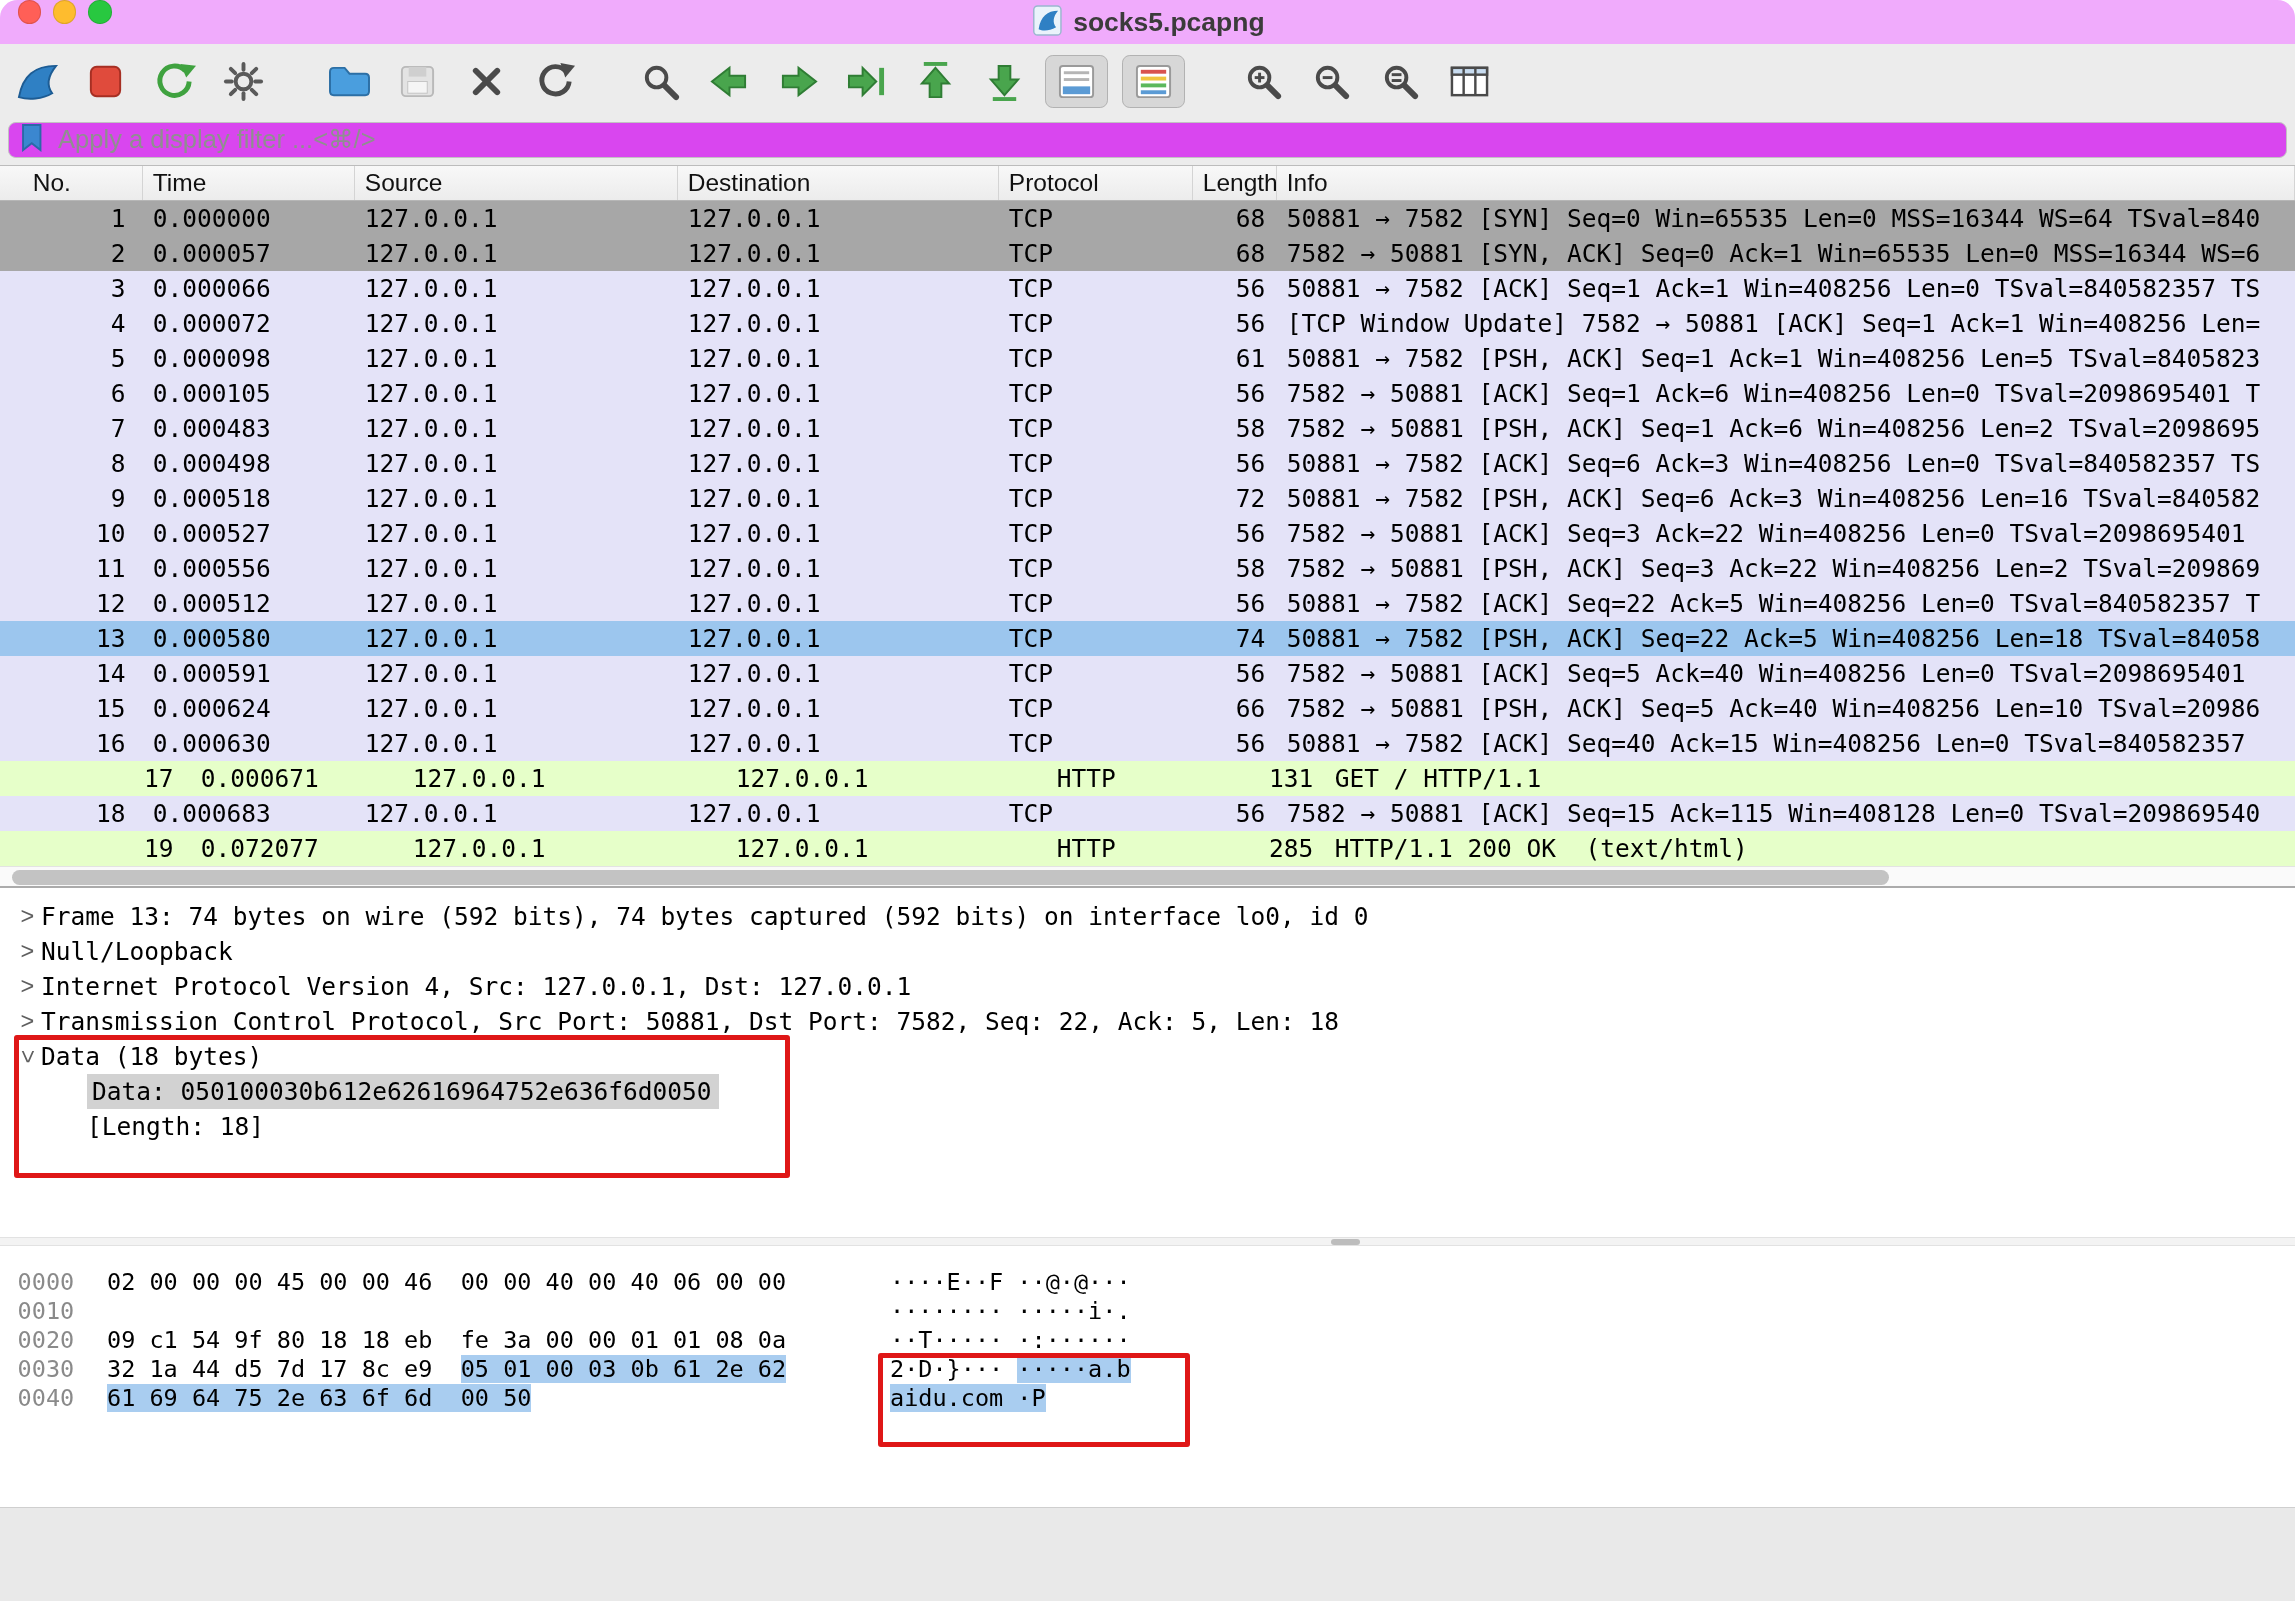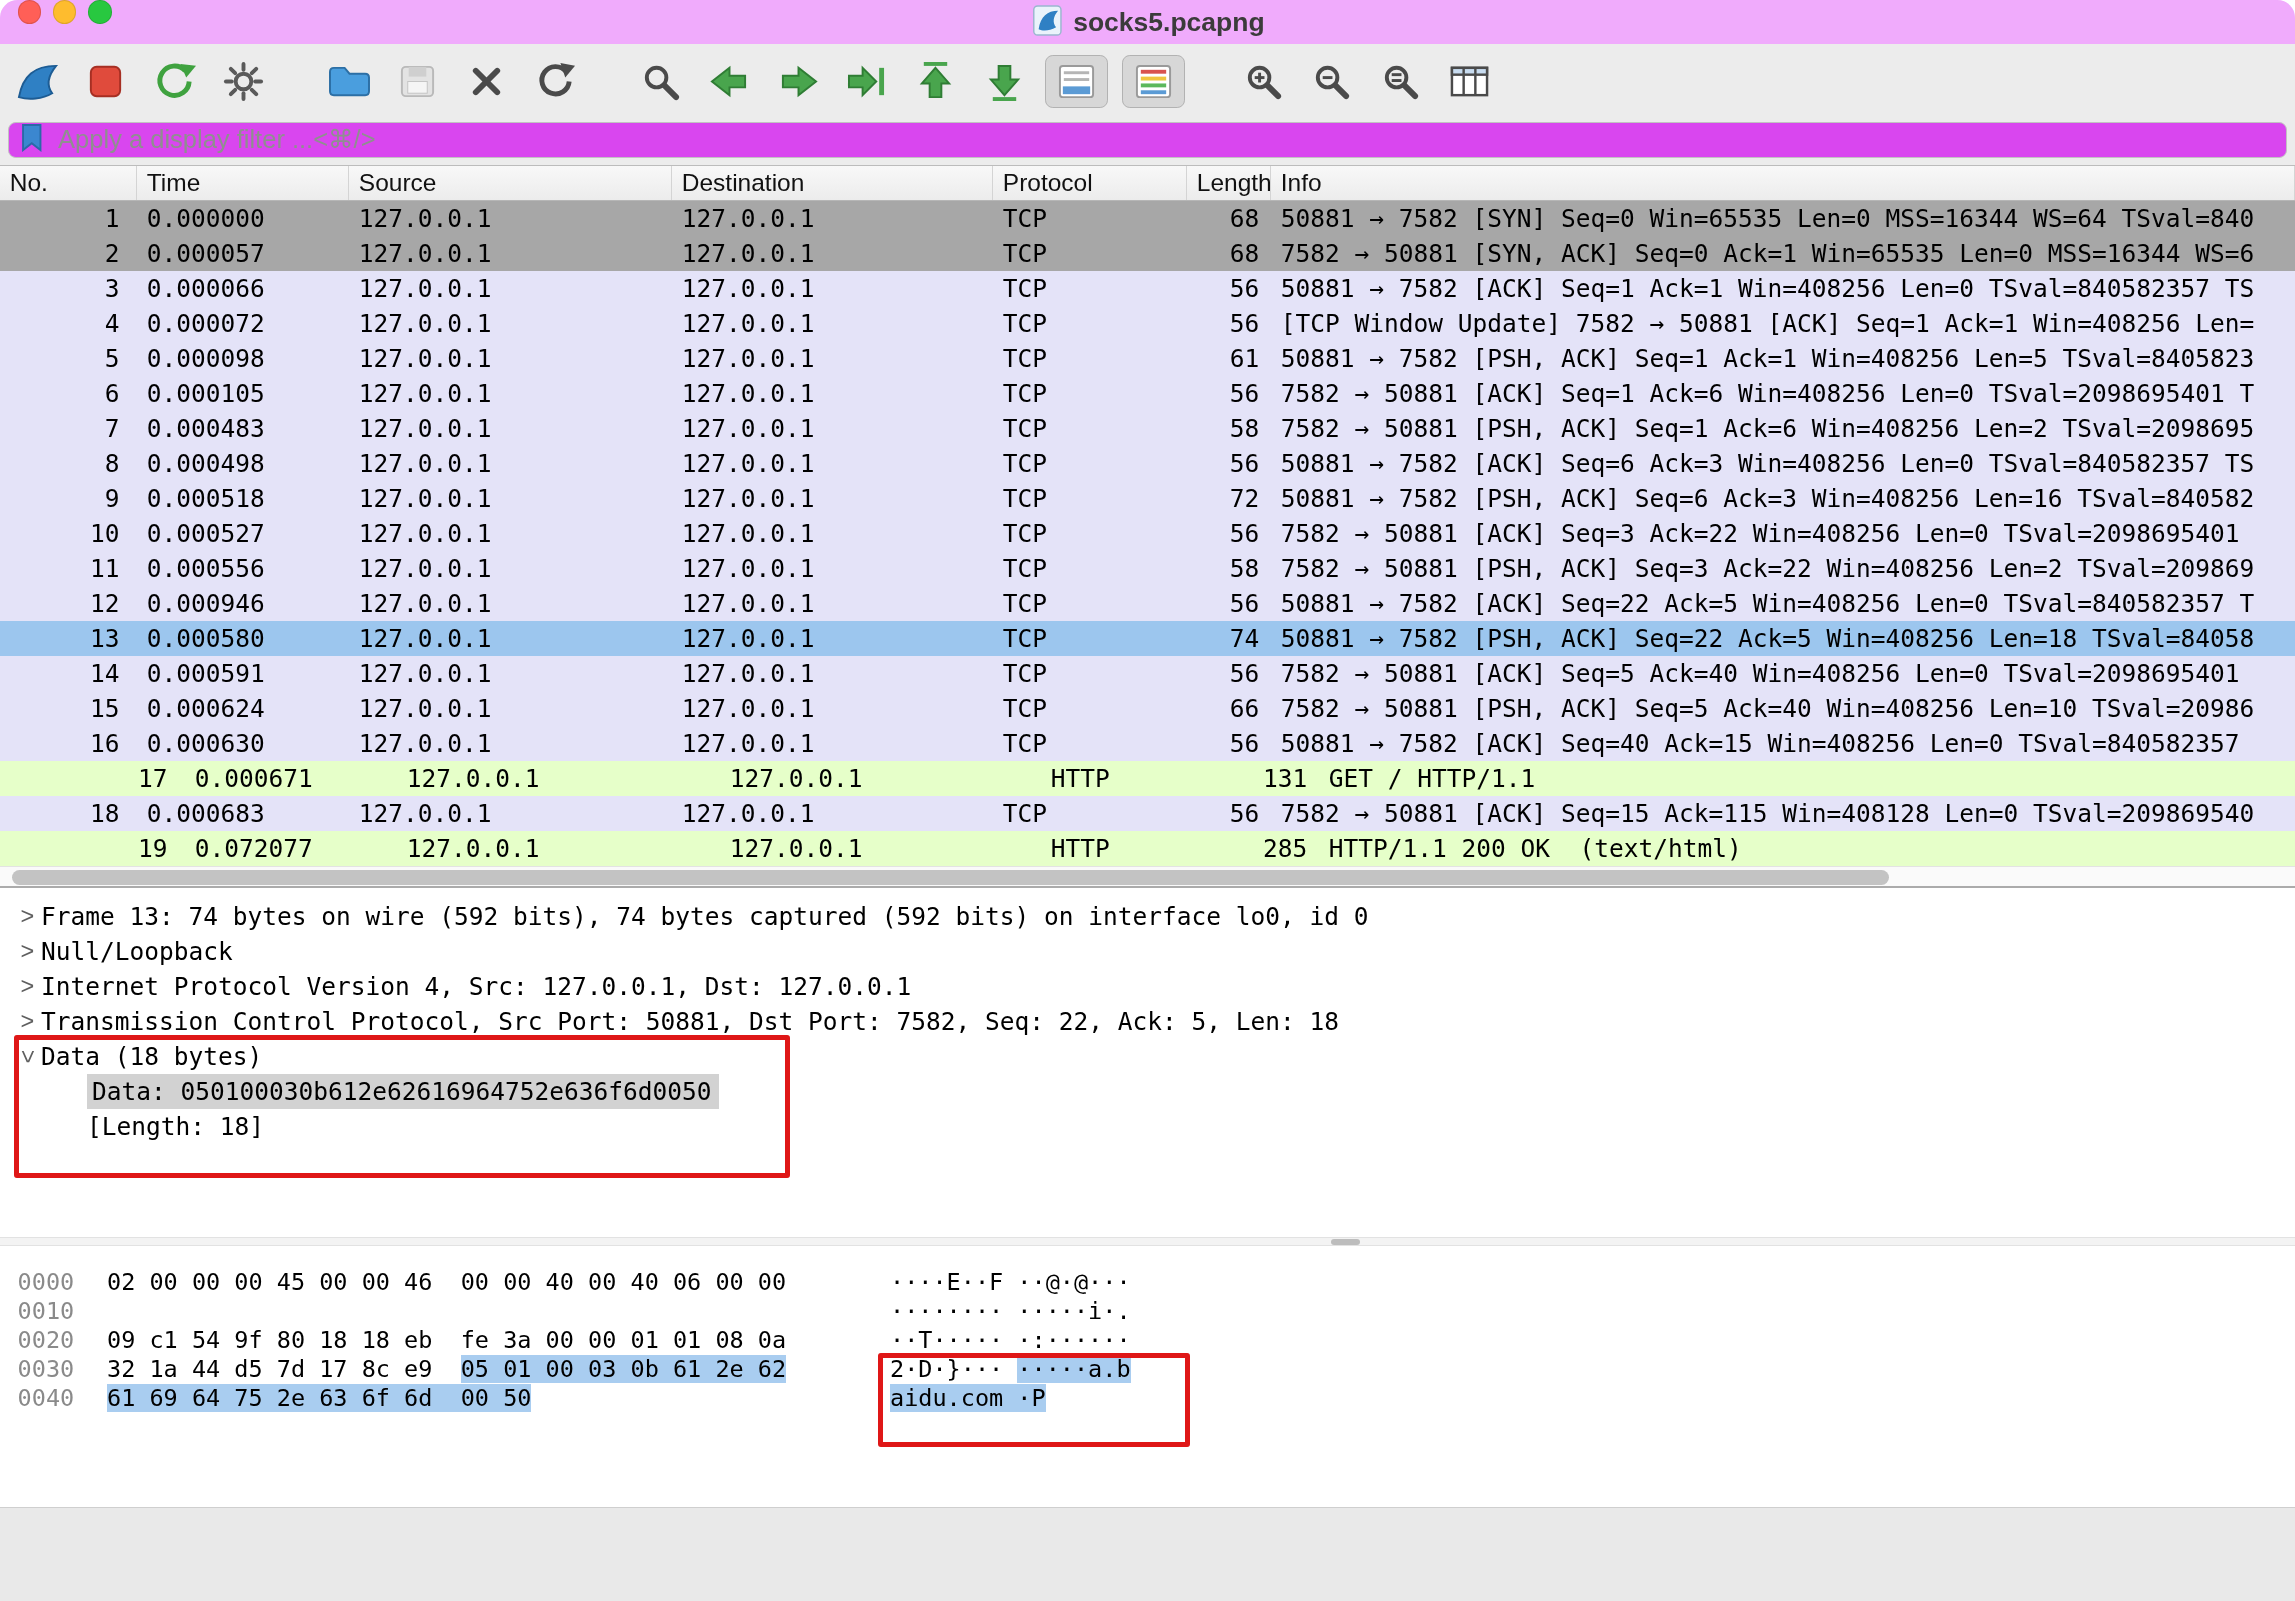--- a/index.html
+++ b/index.html
@@ -26,21 +26,21 @@
 
   
   .filterbar { height:47px; background:#ececec; padding:2.9px 7.8px 7.8px 7.8px; border-bottom:1px solid #bcbcbc; }
   .filter-input-wrap { height:36px; background:#d946ef; border:1px solid #c2c2c2; border-radius:7.8px; display:flex; align-items:center; padding:0 9.8px; gap:14px; }
   .filter-input { flex:1; border:none; outline:none; font-family:"Liberation Sans",sans-serif; font-size:25.5px; color:#333; background:transparent; }
   .filter-input::placeholder { color:#8f8f8f; }
 
   
   .plist-header { display:flex; height:35px; background:linear-gradient(#f8f8f8,#ececec); border-bottom:1px solid #b6b6b6; font-size:24.5px; color:#111; }
   .hcell { border-right:1px solid #d4d4d4; padding:0 9.8px; line-height:33px; overflow:hidden; white-space:nowrap; flex:none; }
-  .col-no{width:137px;} .col-time{width:212px;} .col-src{width:323px;} .col-dst{width:321px;}
+  .col-no{width:120px;margin-left:23px;} .col-time{width:212px;} .col-src{width:323px;} .col-dst{width:321px;}
   .col-proto{width:194px;} .col-len{width:84px;} .col-info{flex:1 1 auto; min-width:0;}
   .plist-body { height:665px; overflow:hidden; background:#fff; font-family:"DejaVu Sans Mono",monospace; font-size:24.5px; }
   .prow { display:flex; height:35px; line-height:35px; }
   .prow .cell { overflow:hidden; padding:0 9.8px; white-space:pre; flex:none; }
   .prow .cell.col-info { flex:1 1 auto; min-width:0; }
   .cell.col-no { text-align:right; padding-right:17.6px; }
   .cell.col-len { text-align:right; padding-right:11.8px; }
   .c-gray { background:var(--gray-row,#a7a7a7); }
   .c-tcp { background:var(--tcp-row,#e4e3f8); }
   .c-http { background:var(--http-row,#e6ffc9);padding-left:48px; }
@@ -399,21 +399,21 @@
         <div class="cell col-no">11</div>
         <div class="cell col-time">0.000556</div>
         <div class="cell col-src">127.0.0.1</div>
         <div class="cell col-dst">127.0.0.1</div>
         <div class="cell col-proto">TCP</div>
         <div class="cell col-len">58</div>
         <div class="cell col-info">7582 → 50881 [PSH, ACK] Seq=3 Ack=22 Win=408256 Len=2 TSval=209869</div>
       </div>
       <div class="prow c-tcp">
         <div class="cell col-no">12</div>
-        <div class="cell col-time">0.000946</div>
+        <div class="cell col-time">0.000512</div>
         <div class="cell col-src">127.0.0.1</div>
         <div class="cell col-dst">127.0.0.1</div>
         <div class="cell col-proto">TCP</div>
         <div class="cell col-len">56</div>
         <div class="cell col-info">50881 → 7582 [ACK] Seq=22 Ack=5 Win=408256 Len=0 TSval=840582357 T</div>
       </div>
       <div class="prow c-selected">
         <div class="cell col-no">13</div>
         <div class="cell col-time">0.000580</div>
         <div class="cell col-src">127.0.0.1</div>

